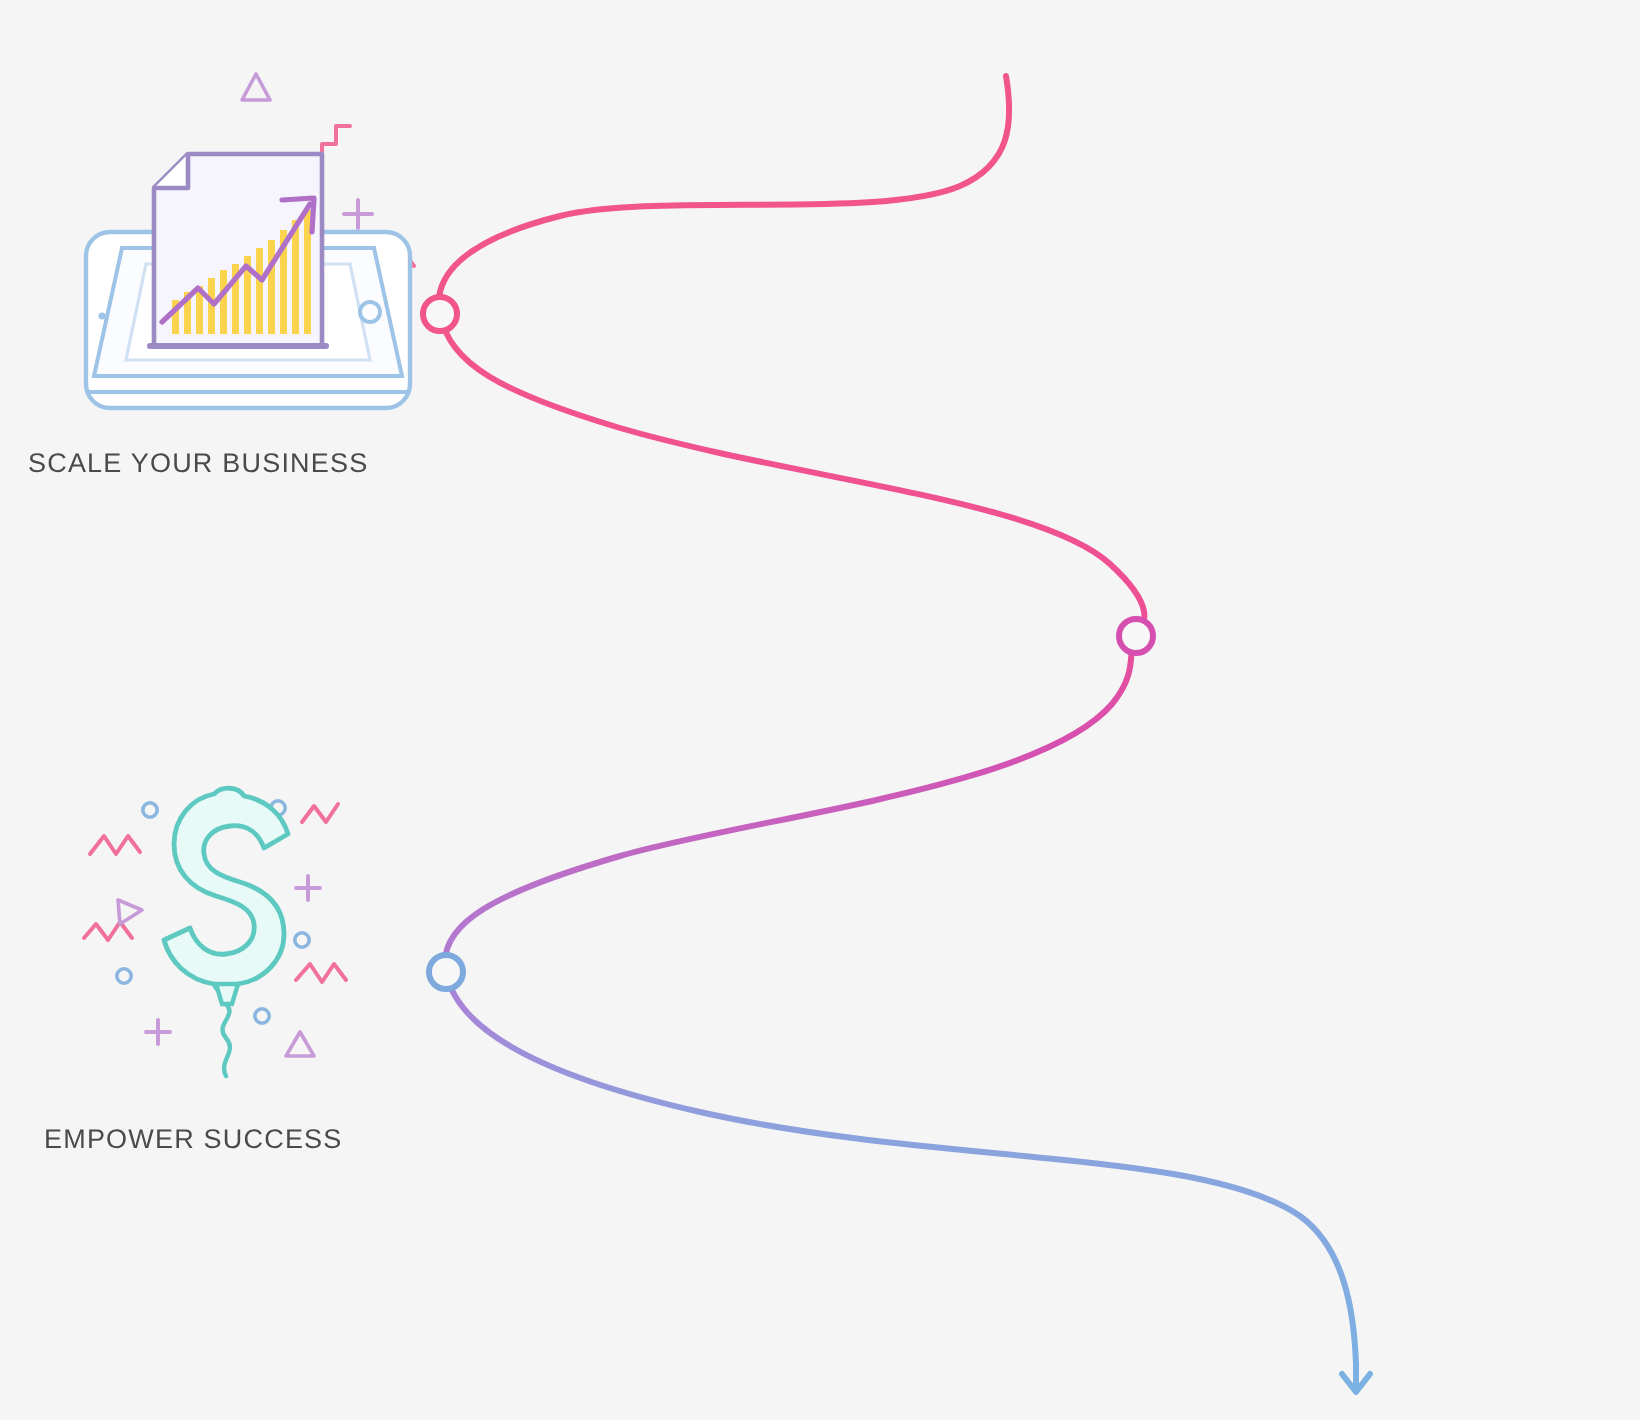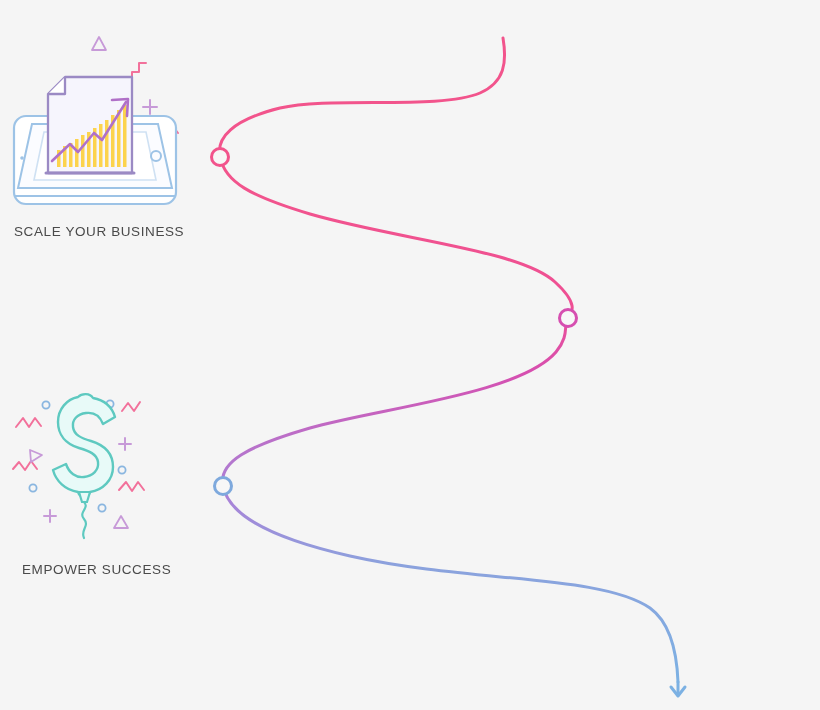--- a/index.html
+++ b/index.html
@@ -5,21 +5,21 @@
   html,body{margin:0;padding:0;}
   body{
     width:820px;height:710px;
     background:#f5f5f5;
     font-family:"Liberation Sans", sans-serif;
     overflow:hidden;
     position:relative;
   }
   #stage{position:relative;width:820px;height:710px;}
   .layer{position:absolute;left:0;top:0;width:820px;height:710px;}
-  .node-group{position:absolute;}
+  .node-group{position:absolute;padding-left:29px;}
   .node-label{
     font-size:13.5px;
     letter-spacing:0.6px;
     color:#4a4a4a;
     font-weight:400;
     white-space:nowrap;
   }
   #grp-scale{left:0px;top:28px;width:200px;}
   #grp-scale .node-label{position:absolute;left:14px;top:196px;}
   #grp-empower{left:0px;top:380px;width:200px;}

